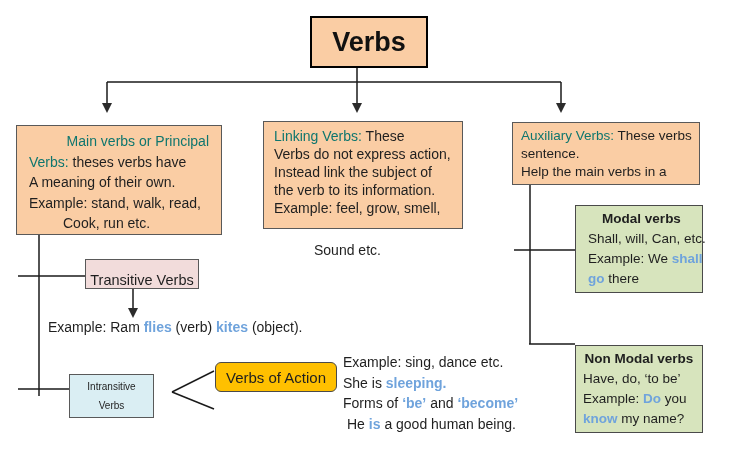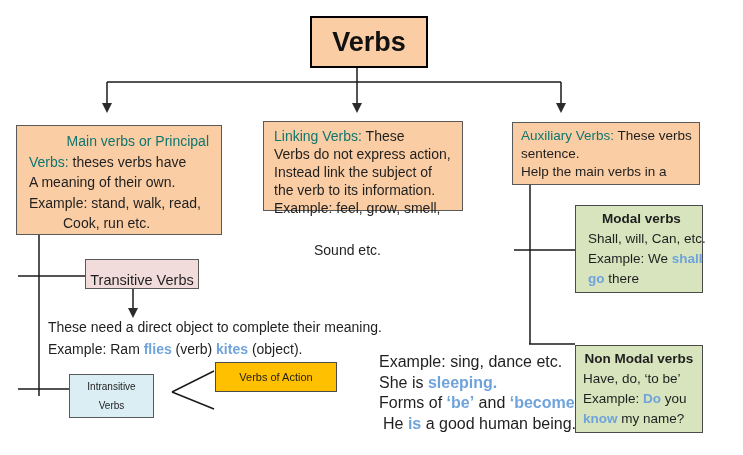--- a/index.html
+++ b/index.html
@@ -15,31 +15,31 @@
   .gold{background:#FFC000;border-color:#4a4a4a;}
   .green{background:#D7E4BD;border-color:#4a4a4a;}
   .line{white-space:nowrap;}
   .hd{color:#0f766e;font-weight:normal;text-align:right;}
   .bl{color:#6FA3DC;font-weight:bold;}
   #verbs{left:310px;top:16px;width:118px;height:52px;border:2px solid #000;
          font-size:27px;font-weight:bold;color:#111;}
   #main-box{left:16px;top:125px;width:206px;height:110px;padding:5px 12px;
             font-size:14px;line-height:20.5px;}
   #main-box .indent{padding-left:34px;}
-  #linking-box{left:263px;top:121px;width:200px;height:90px;padding:5px 10px;
+  #linking-box{left:263px;top:121px;width:200px;height:108px;padding:5px 10px;
                font-size:14px;line-height:18px;}
   #linking-box .indent{padding-left:40px;margin-top:24px;}
   #aux-box{left:512px;top:122px;width:188px;height:63px;padding:4px 8px;
            font-size:13.5px;line-height:18px;}
   #transitive-box{left:85px;top:259px;width:114px;height:30px;font-size:14.5px;align-items:flex-end;}
   #trans-desc{position:absolute;left:48px;top:317px;font-size:14px;line-height:21.5px;}
   #intransitive-box{left:69px;top:374px;width:85px;height:44px;font-size:10px;line-height:19px;}
-  #action-box{left:215px;top:362px;width:122px;height:30px;font-size:11px;}
+  #action-box{left:215px;top:362px;width:122px;height:30px;font-size:15px;border-radius:6px;}
   #being-box{left:215px;top:397px;width:122px;height:27px;font-size:14.5px;}
-  #examples{position:absolute;left:343px;top:352px;font-size:16px;line-height:20.5px;margin-left:36px;}
+  #examples{position:absolute;left:343px;top:352px;font-size:14px;line-height:20.5px;}
   #examples .indent{padding-left:4px;}
   .gbox{padding:3px 7px;font-size:13.5px;line-height:20px;}
   #modal-box{left:575px;top:205px;width:128px;height:88px;padding-left:12px;}
   #nonmodal-box{left:575px;top:305px;width:128px;height:88px;margin-top:40px;}
   .gb-h{font-weight:bold;text-align:center;}
   #connectors{position:absolute;left:0;top:0;pointer-events:none;}
   #connectors line{stroke:#1a1a1a;stroke-width:1.5;}
   #connectors polygon{fill:#2b2b2b;}
 </style>
 </head>
@@ -101,21 +101,20 @@
     </div>
     <div class="line">sentence.</div>
     <div class="line">Help the main verbs in a</div>
   </div>
 
   <div id="transitive-box" class="box pink center">
     <span>Transitive Verbs</span>
   </div>
 
   <div id="trans-desc">
-    <div class="line">These need a direct object to complete their meaning.</div>
     <div class="line">
       <span>Example: Ram</span>
       <span class="bl">flies</span>
       <span>(verb)</span>
       <span class="bl">kites</span>
       <span>(object).</span>
     </div>
   </div>
 
   <div id="intransitive-box" class="box lblue center">

